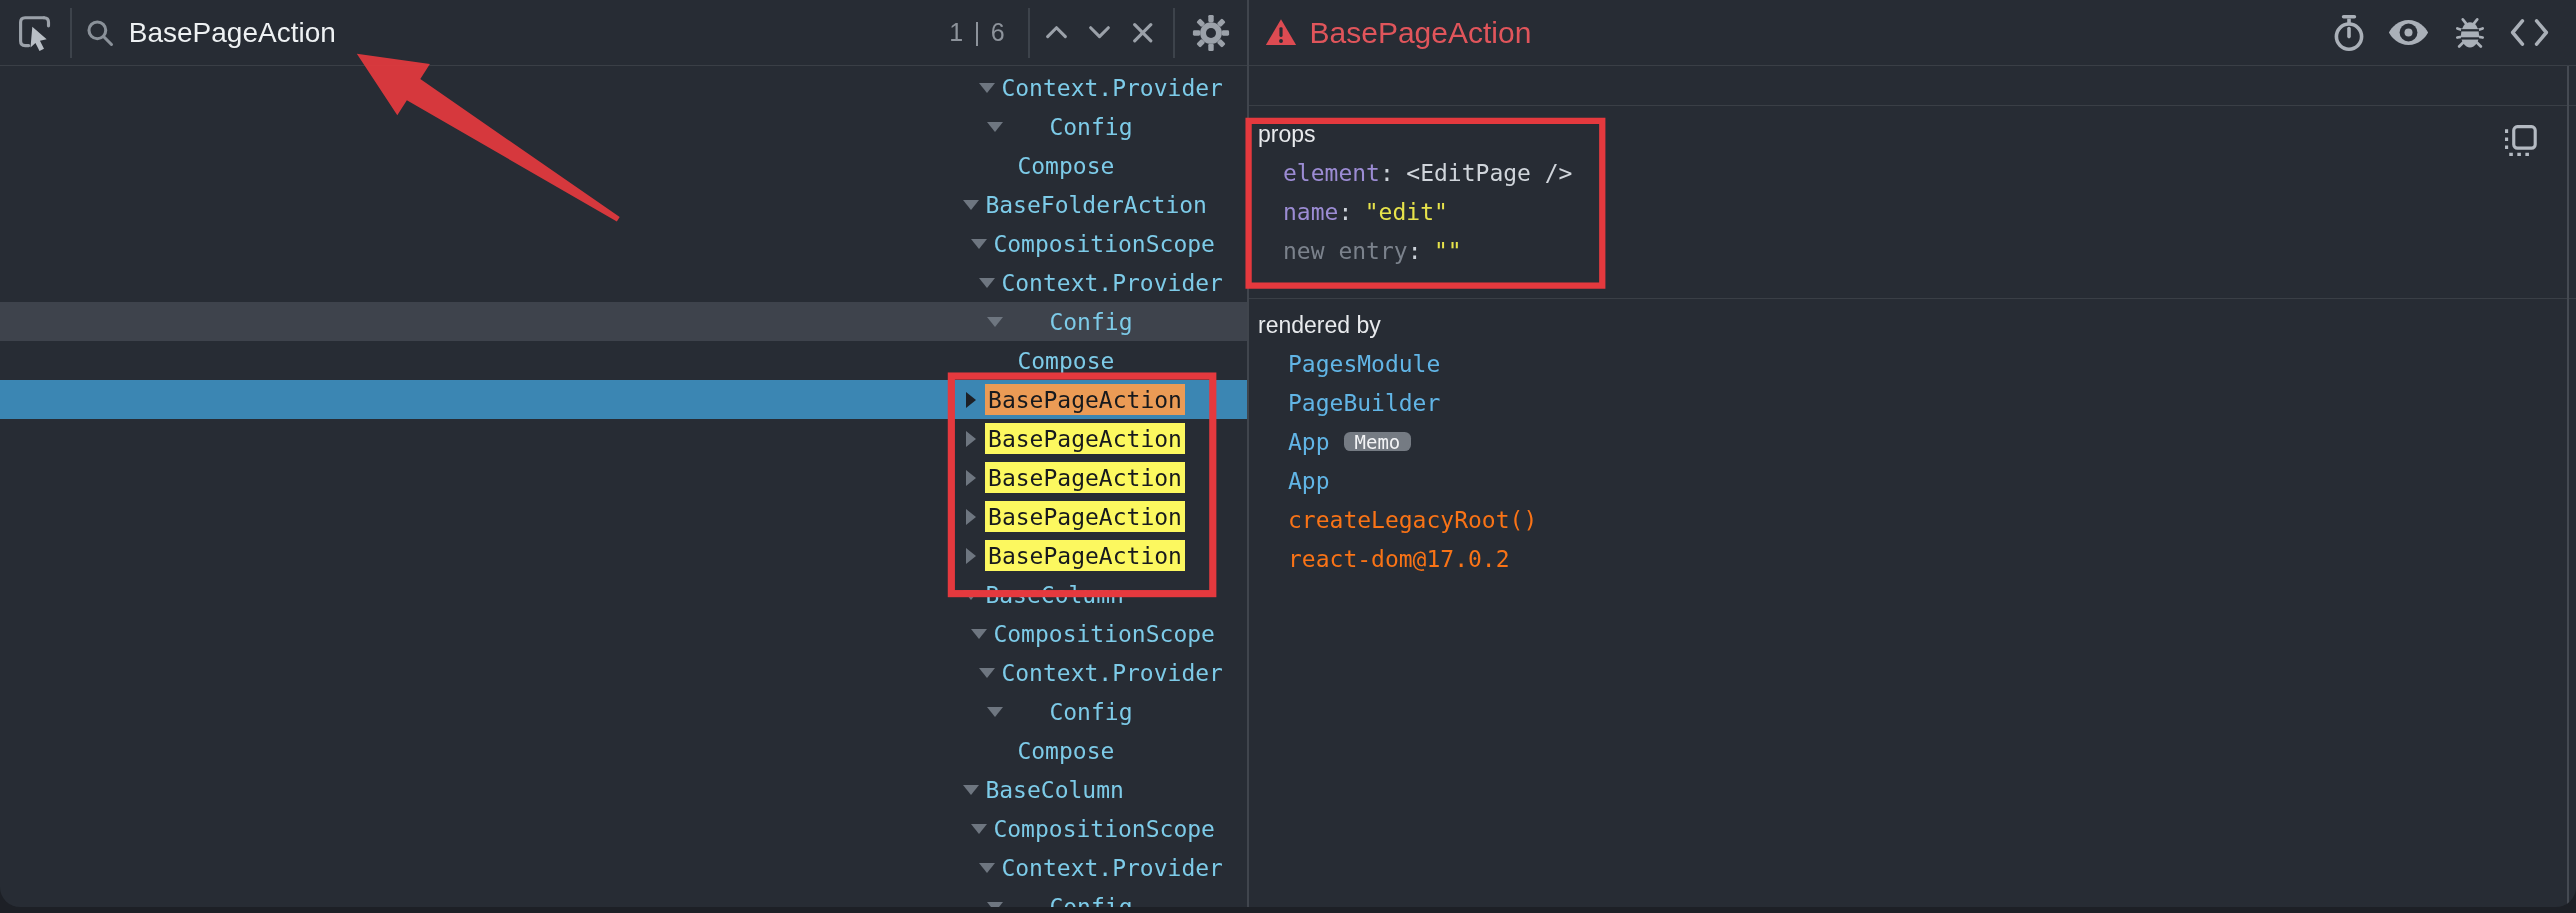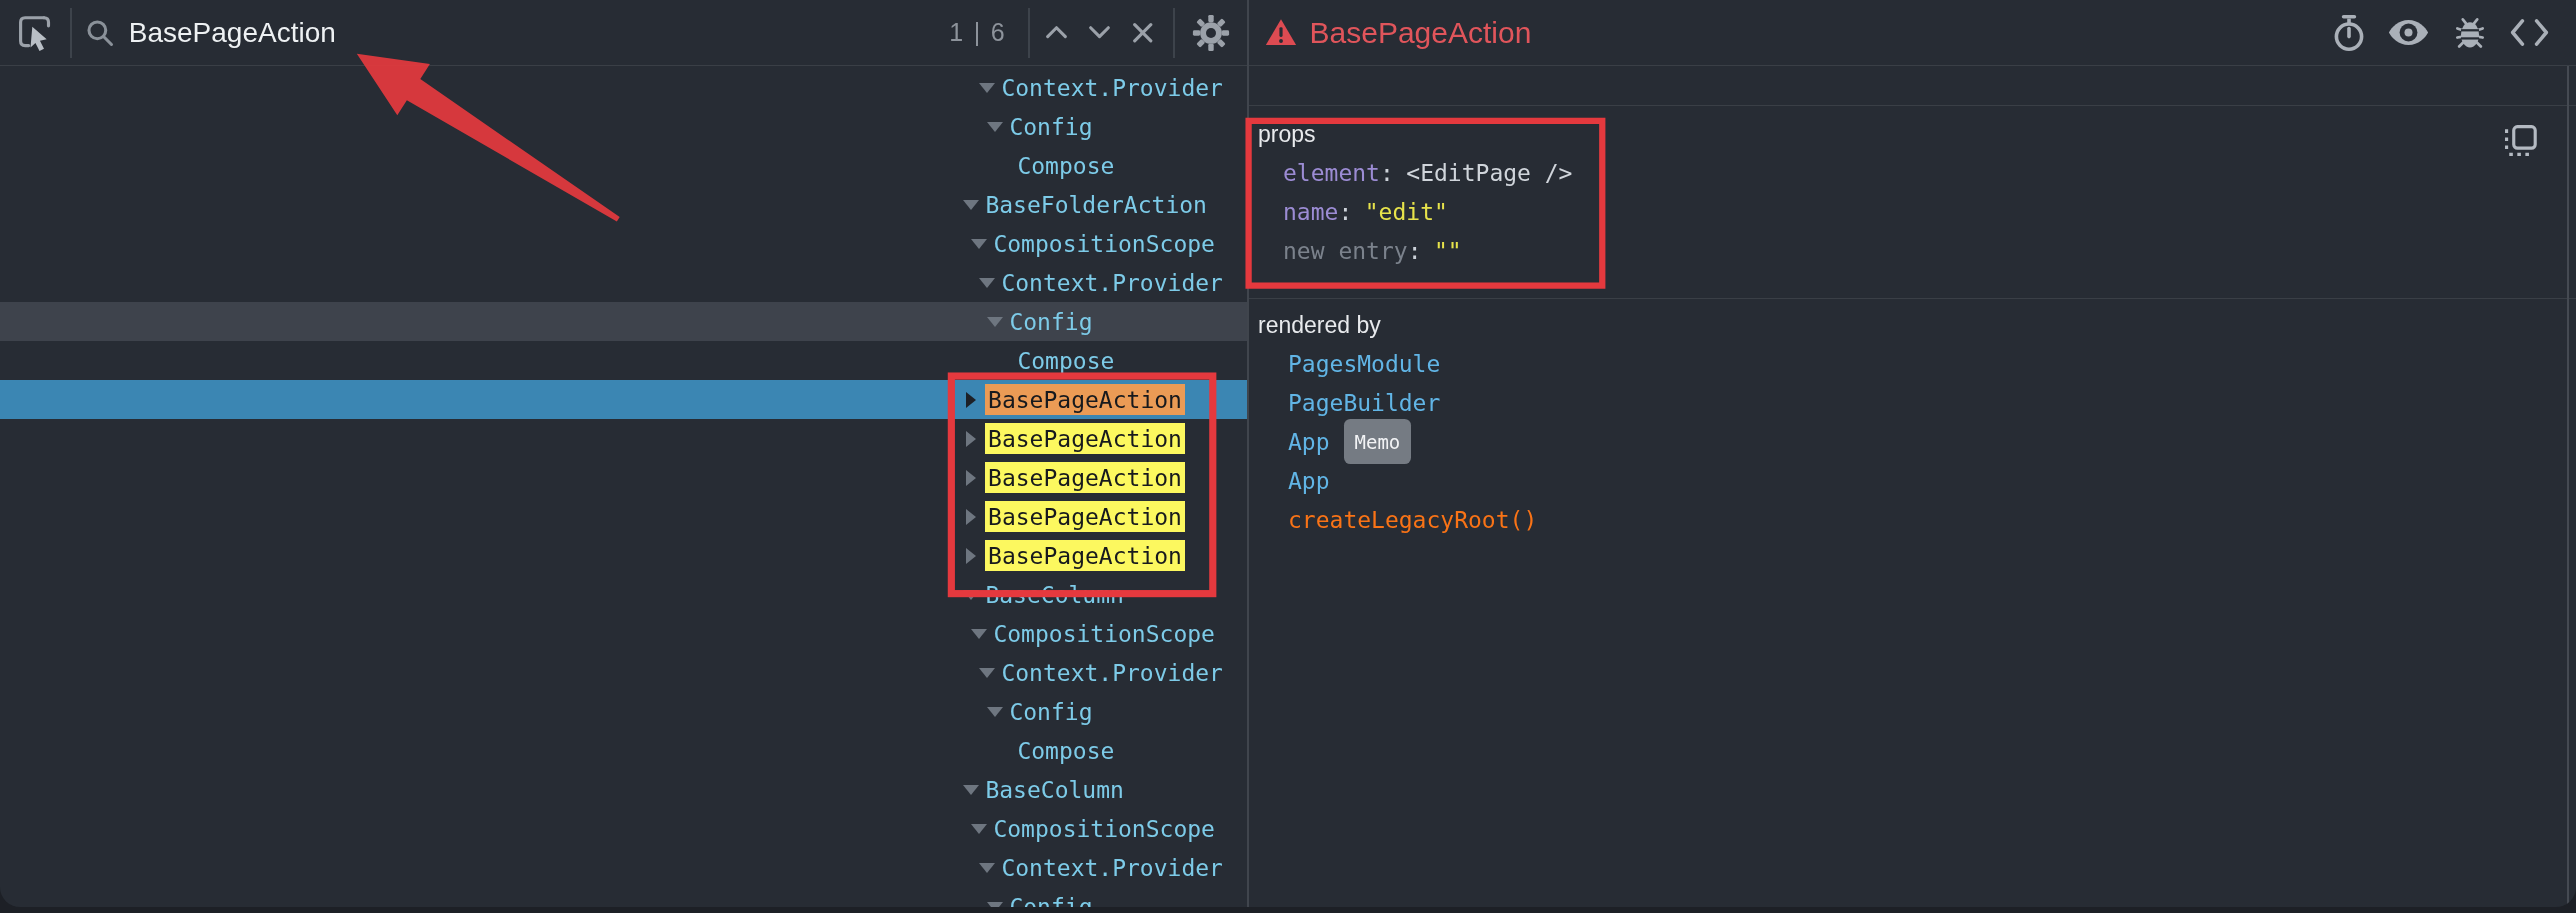--- a/index.html
+++ b/index.html
@@ -18,21 +18,21 @@
                   color:#eef1f3; font-size:28px; font-family:"Liberation Sans",sans-serif; }
   .result-count { color:#8d939b; font-size:25px; letter-spacing:1.8px; white-space:nowrap; }
 
   .tree { position:absolute; top:68px; left:0; right:0; bottom:0; overflow:hidden; }
   .tree-row { height:39px; display:flex; align-items:center;
               font-family:"DejaVu Sans Mono", monospace; font-size:23px; color:#7dcbe8;
               white-space:nowrap; }
   .tree-row.hover    { background:#3e434c; }
   .tree-row.selected { background:#3b86b3; }
   .lvl-1 { padding-left:962px; } .lvl-2 { padding-left:970px; }
-  .lvl-3 { padding-left:978px; } .lvl-4 { padding-left:986px; }
+  .lvl-3 { padding-left:978px; } .lvl-4 { padding-left:986px;gap:40px; }
   .lvl-5 { padding-left:994px;align-items:center; }
   .twisty { width:18px; height:18px; margin-right:5.4px; flex:0 0 auto;
             display:flex; align-items:center; justify-content:center; }
   .tri-down  { width:0; height:0; border-left:8px solid transparent;
                border-right:8px solid transparent; border-top:10px solid #6e7680; }
   .tri-right { width:0; height:0; border-top:8px solid transparent;
                border-bottom:8px solid transparent; border-left:10px solid #6e7680; }
   .selected .tri-right { border-left-color:#1d2127; }
   .hl-current { background:#eb9b55; color:#17191d; padding:2.7px 2.7px; }
   .hl-match   { background:#fcf85f; color:#17191d; padding:2.7px 2.7px; }
@@ -59,21 +59,21 @@
   .kv-colon { color:#ccd2d9; margin-right:12.5px; }
   .kv-value { color:#d0d5db; }
   .kv-value.string { color:#e7e34b; }
   .panel-icon-abs { position:absolute; top:18px; right:38px; }
 
   .section.rendered { padding-top:7.2px; }
   .rb-item { height:39px; display:flex; align-items:center; padding-left:39px;
              font-family:"DejaVu Sans Mono", monospace; font-size:23px; white-space:nowrap;text-align:center; }
   .rb-link { color:#61b5e6; }
   .rb-plain { color:#f97316; }
-  .badge { display:inline-flex; align-items:center; margin-left:14.3px; height:45px;
+  .badge { display:inline-flex; align-items:center; margin-left:14.3px; height:19px;
            background:#757b83; color:#f2f3f5; border-radius:6.3px; padding:0 10.7px;
            font-size:19px; font-family:"DejaVu Sans Mono", monospace; }
 
   .right-gutter { position:absolute; right:7.2px; top:66px; bottom:0; width:1.8px; background:#454a52; }
 
   
   .annotations { position:absolute; left:0; top:0; width:2576px; height:907px;
                  pointer-events:none; z-index:50; }
 </style>
 </head>
@@ -359,20 +359,23 @@
       <div class="rb-item">
         <span class="rb-link">App</span>
         <span class="badge">Memo</span>
       </div>
       <div class="rb-item">
         <span class="rb-link">App</span>
       </div>
       <div class="rb-item">
         <span class="rb-plain">createLegacyRoot()</span>
       </div>
+      <div class="rb-item">
+        <span class="rb-plain">react-dom@17.0.2</span>
+      </div>
     </div>
 
     <div class="right-gutter"></div>
   </div>
 
   <svg class="annotations" viewBox="0 0 2876 1013">
     <polygon points="398,60 479.6,71.4 468.9,88.3 691.6,242.5 688.4,247.5 453.9,111.9 443.2,128.8" fill="#e5393e" opacity="0.92"></polygon>
     <rect x="1062" y="420" width="292" height="243" fill="none" stroke="#e5393e" stroke-width="8"></rect>
     <rect x="1394" y="135" width="395" height="184" fill="none" stroke="#e5393e" stroke-width="7"></rect>
   </svg>

